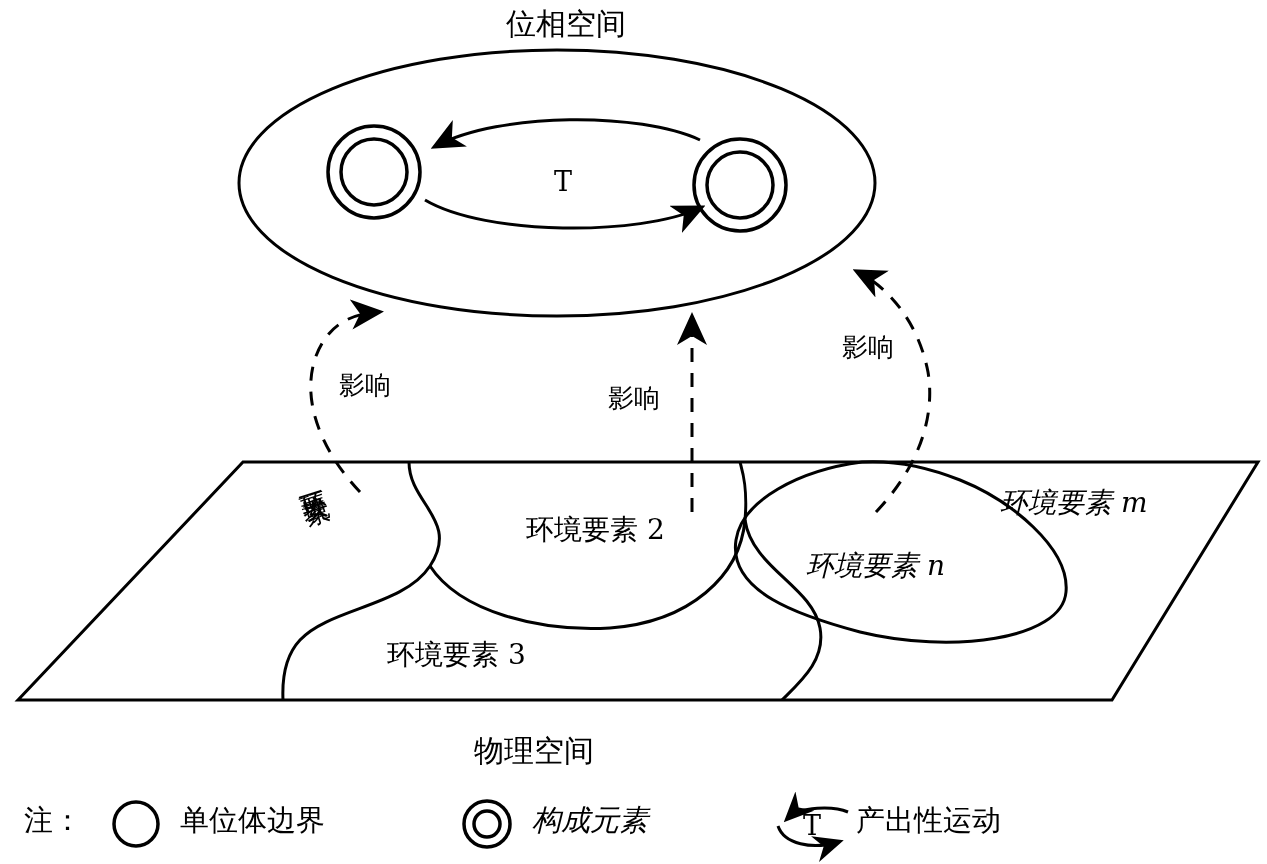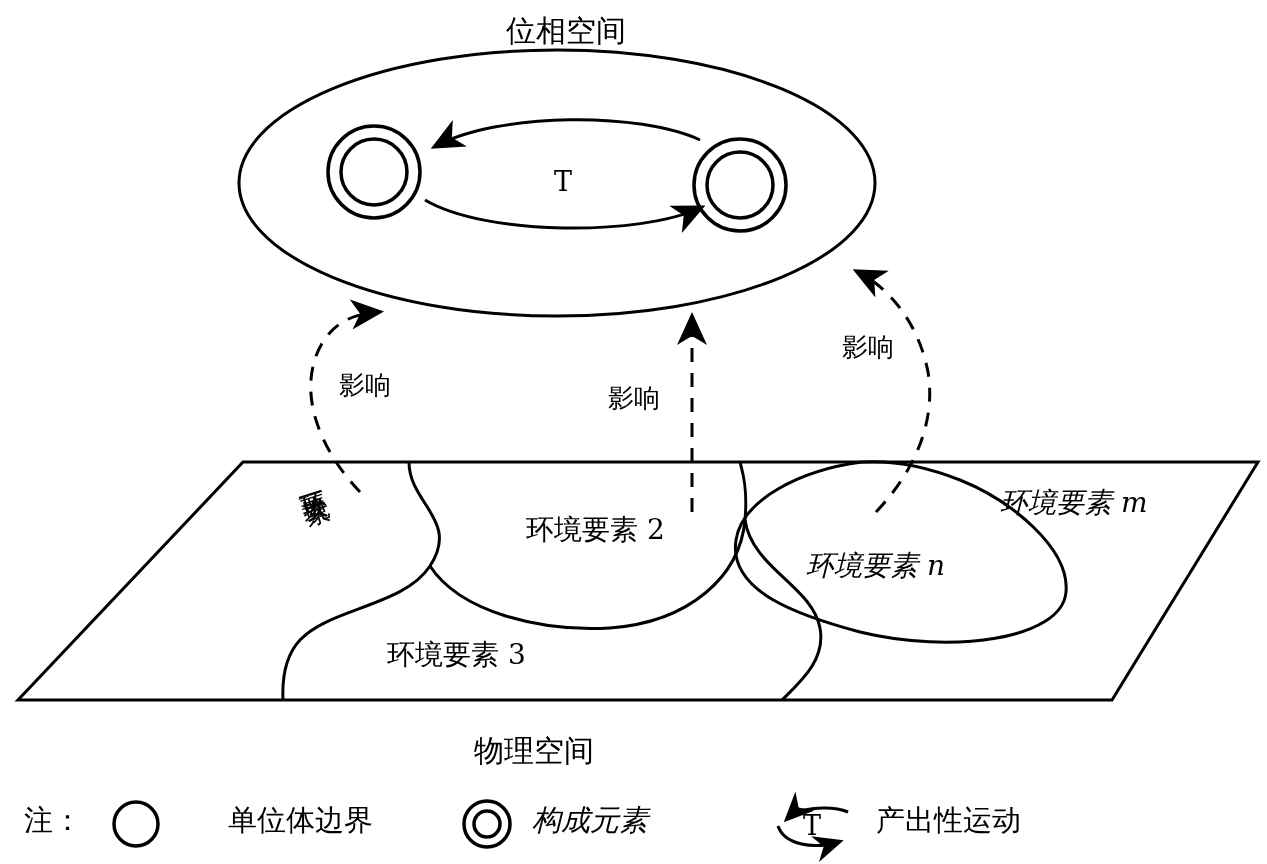--- a/index.html
+++ b/index.html
@@ -94,21 +94,21 @@
 
     <circle cx="136" cy="824" r="22" fill="none" stroke="#000" stroke-width="3.5"></circle>
 
     <circle cx="487" cy="824" r="23" fill="none" stroke="#000" stroke-width="3.5"></circle>
     <circle cx="487" cy="824" r="13" fill="none" stroke="#000" stroke-width="3.5"></circle>
 
     <path d="M848,812 C834,806 800,806 788,818" fill="none" stroke="#000" stroke-width="3" marker-end="url(#arrowSolidSm)"></path>
     <path d="M778,826 C784,844 812,850 838,842" fill="none" stroke="#000" stroke-width="3" marker-end="url(#arrowSolidSm)"></path>
   </svg>
 
-  <div class="lbl serif t-title" style="left:506px; top:16px;">位相空间</div>
+  <div class="lbl serif t-title" style="left:506px; top:9px;">位相空间</div>
 
   <div class="lbl serif t-T" style="left:554px; top:168px;">T</div>
 
   <div class="lbl serif t-mid" style="left:339px; top:372px;">影响</div>
 
   <div class="lbl serif t-mid" style="left:608px; top:385px;">影响</div>
 
   <div class="lbl serif t-mid" style="left:842px; top:334px;">影响</div>
 
   <div class="lbl serif t-mid vert rot" style="left:292px; top:478px;">环境要素一</div>
@@ -118,21 +118,21 @@
   <div class="lbl serif t-big" style="left:387px; top:641px;">环境要素 3</div>
 
   <div class="lbl serif t-big" style="left:806px; top:552px;font-style:italic;">环境要素 n</div>
 
   <div class="lbl serif t-big" style="left:1000px; top:489px;font-style:italic;">环境要素 m</div>
 
   <div class="lbl serif t-title" style="left:474px; top:736px;">物理空间</div>
 
   <div class="lbl serif t-legend" style="left:24px; top:806px;">注：</div>
 
-  <div class="lbl serif t-legend" style="left:180px; top:806px;margin-left:48px;">单位体边界</div>
+  <div class="lbl serif t-legend" style="left:180px; top:806px;">单位体边界</div>
 
   <div class="lbl serif t-legend" style="left:532px; top:806px;font-style:italic;">构成元素</div>
 
   <div class="lbl serif t-T" style="left:803px; top:812px;">T</div>
 
-  <div class="lbl serif t-legend" style="left:876px; top:806px;">产出性运动</div>
+  <div class="lbl serif t-legend" style="left:856px; top:806px;">产出性运动</div>
 
 </div>
 
 </body></html>

